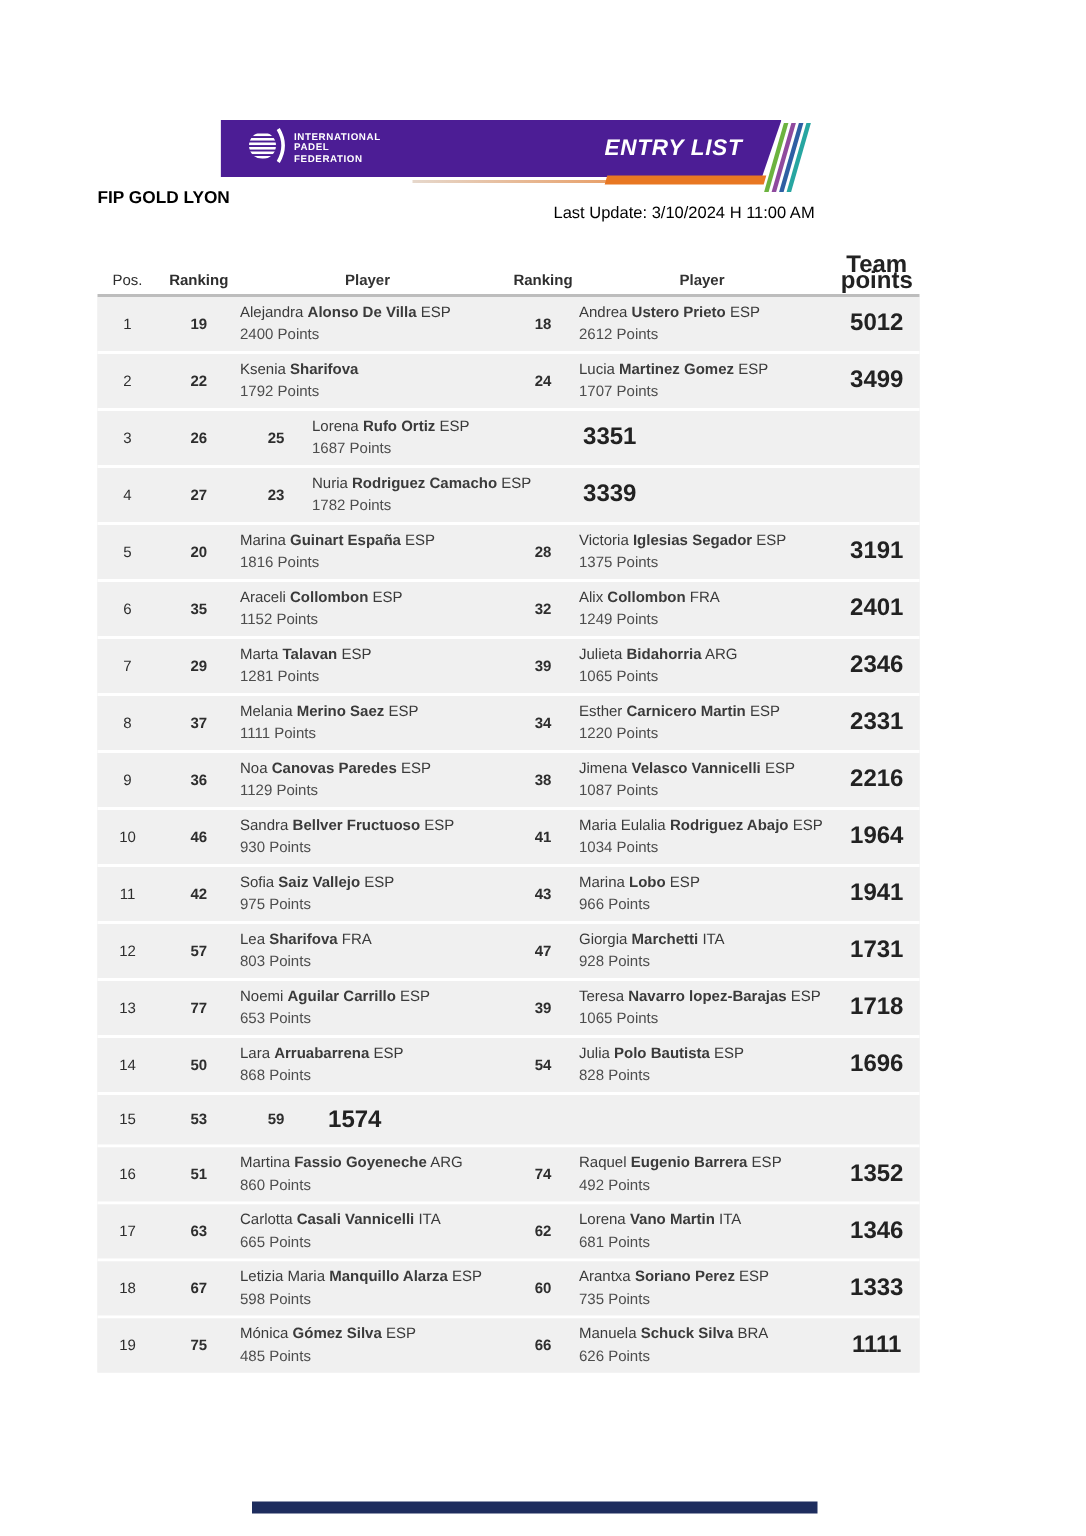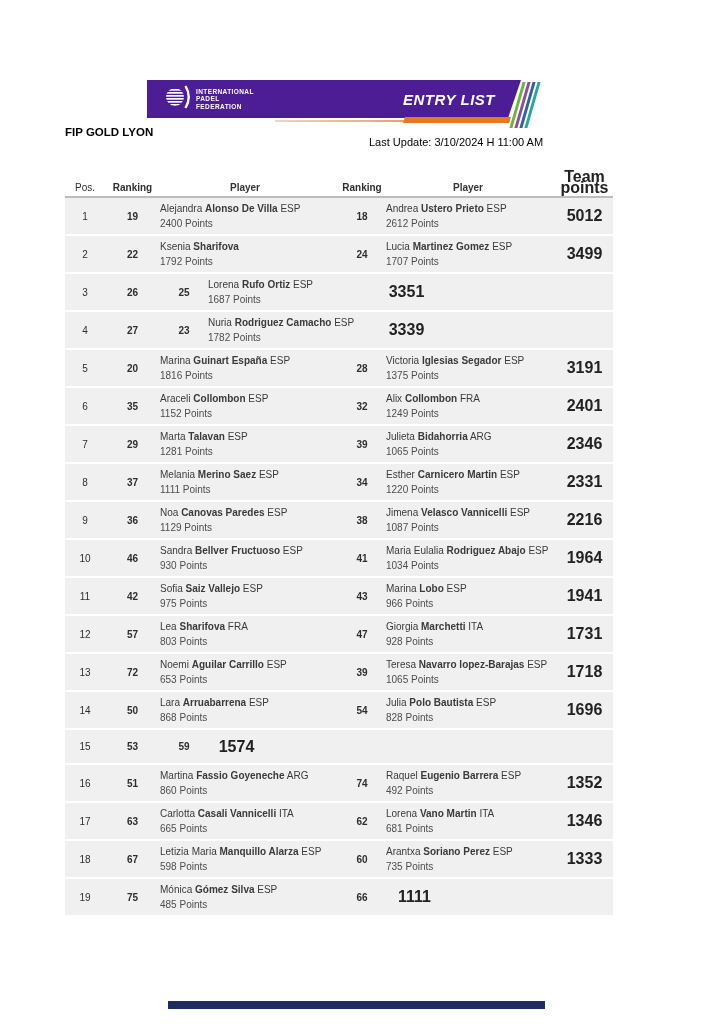--- a/index.html
+++ b/index.html
@@ -297,21 +297,21 @@
     <div class="c-rank2">47</div>
     <div class="c-player2">
       <div class="name-line"><span class="fname">Giorgia</span> <span class="lname">Marchetti</span> <span class="country">ITA</span></div>
       <div class="points-line">928 Points</div>
     </div>
     <div class="c-team">1731</div>
   </div>
 
   <div class="trow">
     <div class="c-pos">13</div>
-    <div class="c-rank">72</div>
+    <div class="c-rank">77</div>
     <div class="c-player">
       <div class="name-line"><span class="fname">Noemi</span> <span class="lname">Aguilar Carrillo</span> <span class="country">ESP</span></div>
       <div class="points-line">653 Points</div>
     </div>
     <div class="c-rank2">39</div>
     <div class="c-player2">
       <div class="name-line"><span class="fname">Teresa</span> <span class="lname">Navarro lopez-Barajas</span> <span class="country">ESP</span></div>
       <div class="points-line">1065 Points</div>
     </div>
     <div class="c-team">1718</div>
@@ -385,19 +385,23 @@
   </div>
 
   <div class="trow">
     <div class="c-pos">19</div>
     <div class="c-rank">75</div>
     <div class="c-player">
       <div class="name-line"><span class="fname">Mónica</span> <span class="lname">Gómez Silva</span> <span class="country">ESP</span></div>
       <div class="points-line">485 Points</div>
     </div>
     <div class="c-rank2">66</div>
+    <div class="c-player2">
+      <div class="name-line"><span class="fname">Manuela</span> <span class="lname">Schuck Silva</span> <span class="country">BRA</span></div>
+      <div class="points-line">626 Points</div>
+    </div>
     <div class="c-team">1111</div>
   </div>
 </div>
   </div>
 
   <div class="footer-sliver"></div>
 </div>
 
 </body></html>

